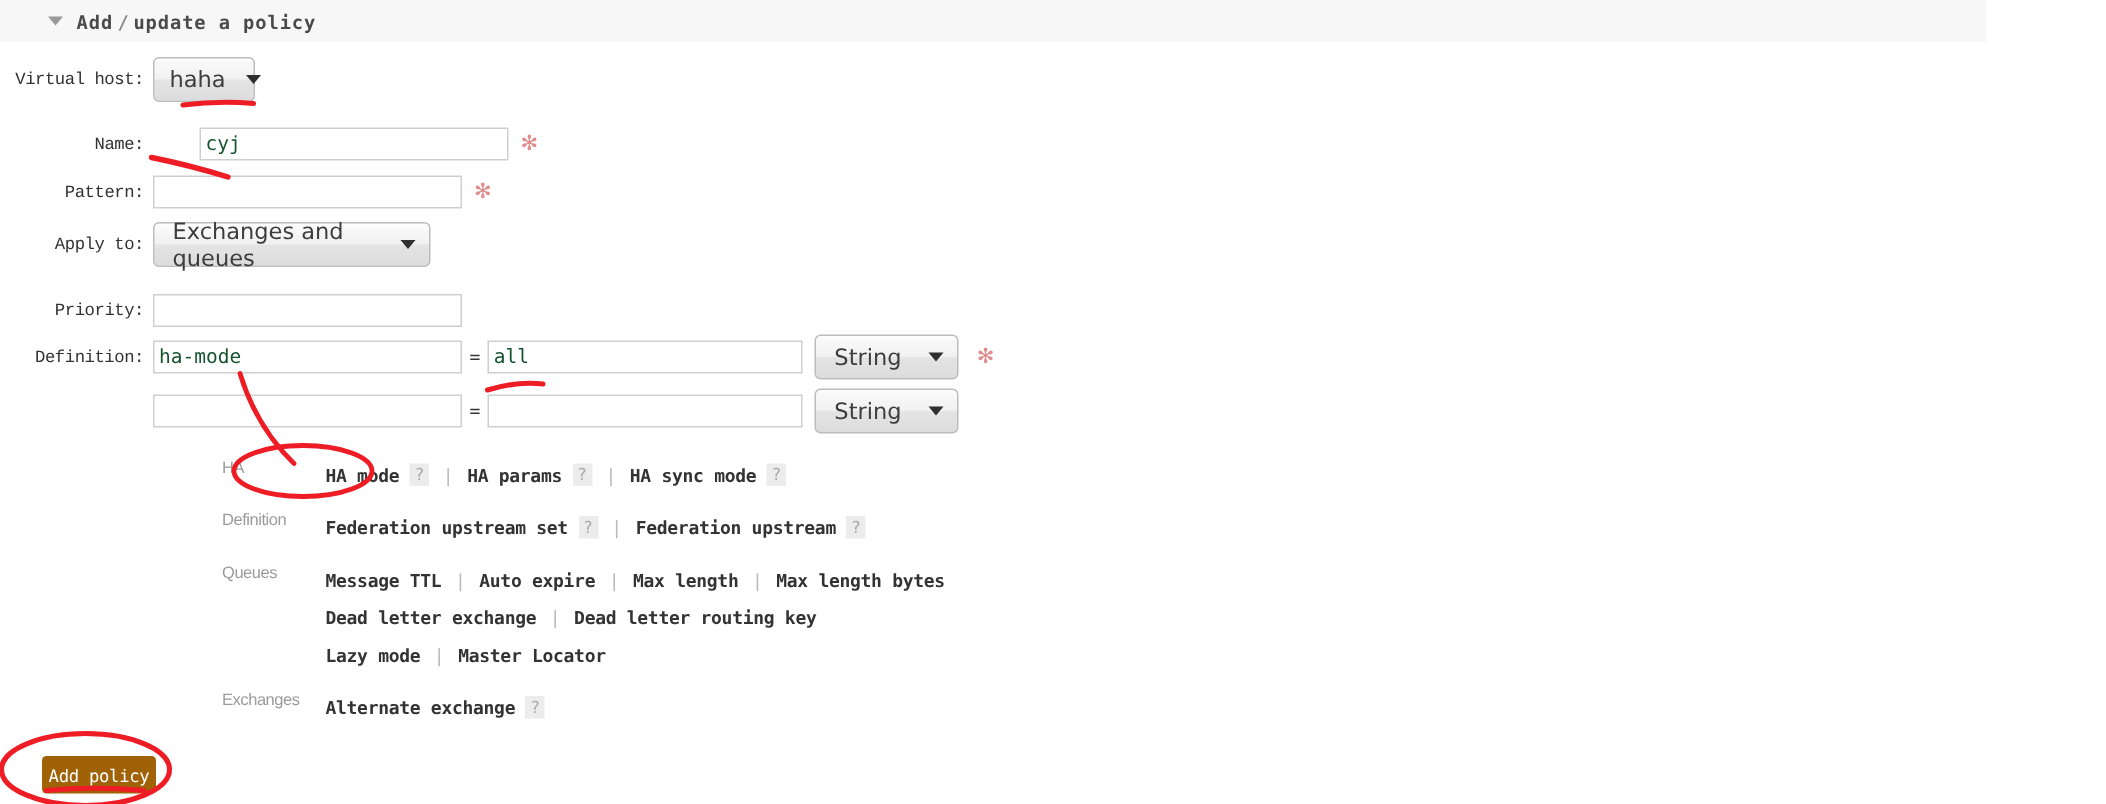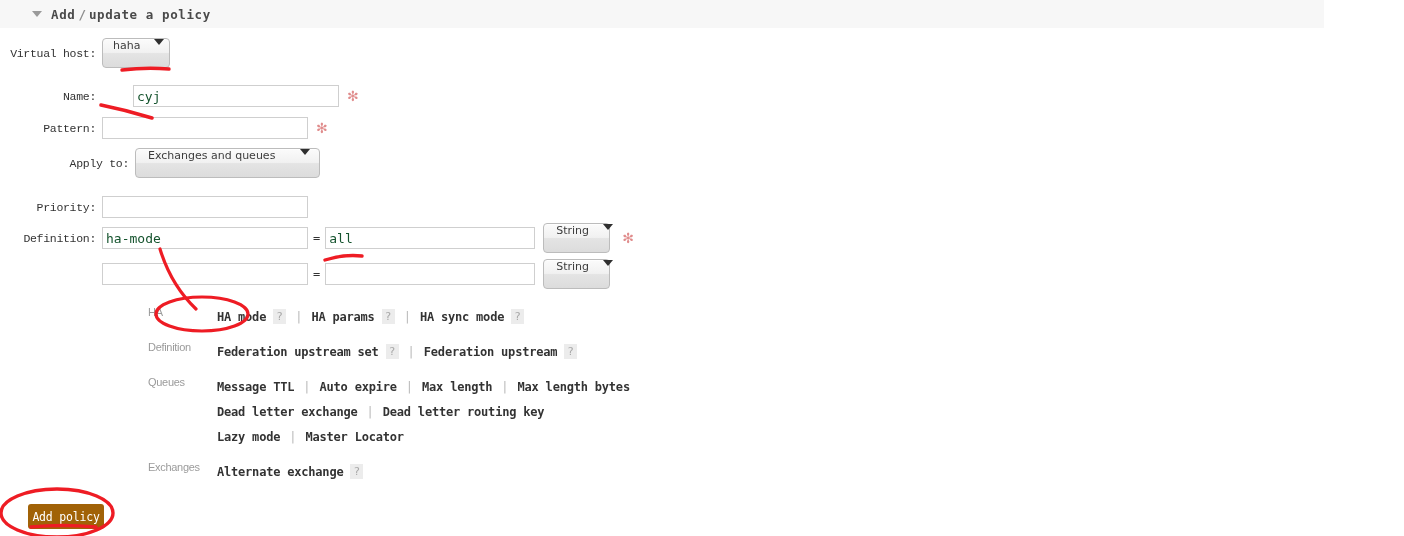--- a/index.html
+++ b/index.html
@@ -107,38 +107,39 @@
   }
 
   
   .sel {
     box-sizing: border-box;
     height: 30px;
     border: 1px solid #bcbcbc;
     border-radius: 4px;
     background: linear-gradient(to bottom, #fbfbfb 0%, #f1f1f1 48%, #e4e4e4 52%, #dcdcdc 100%);
     display: inline-flex;
+    align-items: center;
     justify-content: space-between;
     padding: 0 9px 0 12px;
     font-family: "DejaVu Sans", sans-serif;
-    font-size: 11px;
+    font-size: 15px;
     color: #3d3d3d;
     cursor: default;
     box-shadow: 0 1px 0 rgba(255,255,255,0.75) inset;
   }
   .sel .caret {
     margin-left: 14px;
     width: 0; height: 0;
     border-left: 5px solid transparent;
     border-right: 5px solid transparent;
     border-top: 6px solid #2f2f2f;
   }
   .sel.w-vhost { width: 68px; padding-left: 10px; }
   .sel.w-apply { width: 185px; }
-  .sel.w-type  { width: 67px; }
+  .sel.w-type  { width: 96px; }
 
   
   .group {
     position: absolute;
     display: flex;
     align-items: flex-start;
   }
   .grp-label {
     width: 66px;
     font-family: Liberation Sans, sans-serif;
@@ -240,21 +241,21 @@
 </div>
 
 <div class="form-row" style="top:117px;">
   <span class="fld-label">Pattern:</span>
   <span class="fld-body">
     <input class="txt" style="width: 206px;" value="">
     <span class="req">✻</span>
   </span>
 </div>
 
-<div class="form-row" style="top:152px;margin-left:33px;">
+<div class="form-row" style="top:152px;">
   <span class="fld-label">Apply to:</span>
   <span class="fld-body">
     <span class="sel w-apply">
       <span>Exchanges and queues</span>
       <span class="caret"></span>
     </span>
   </span>
 </div>
 
 <div class="form-row" style="top:196px;">

